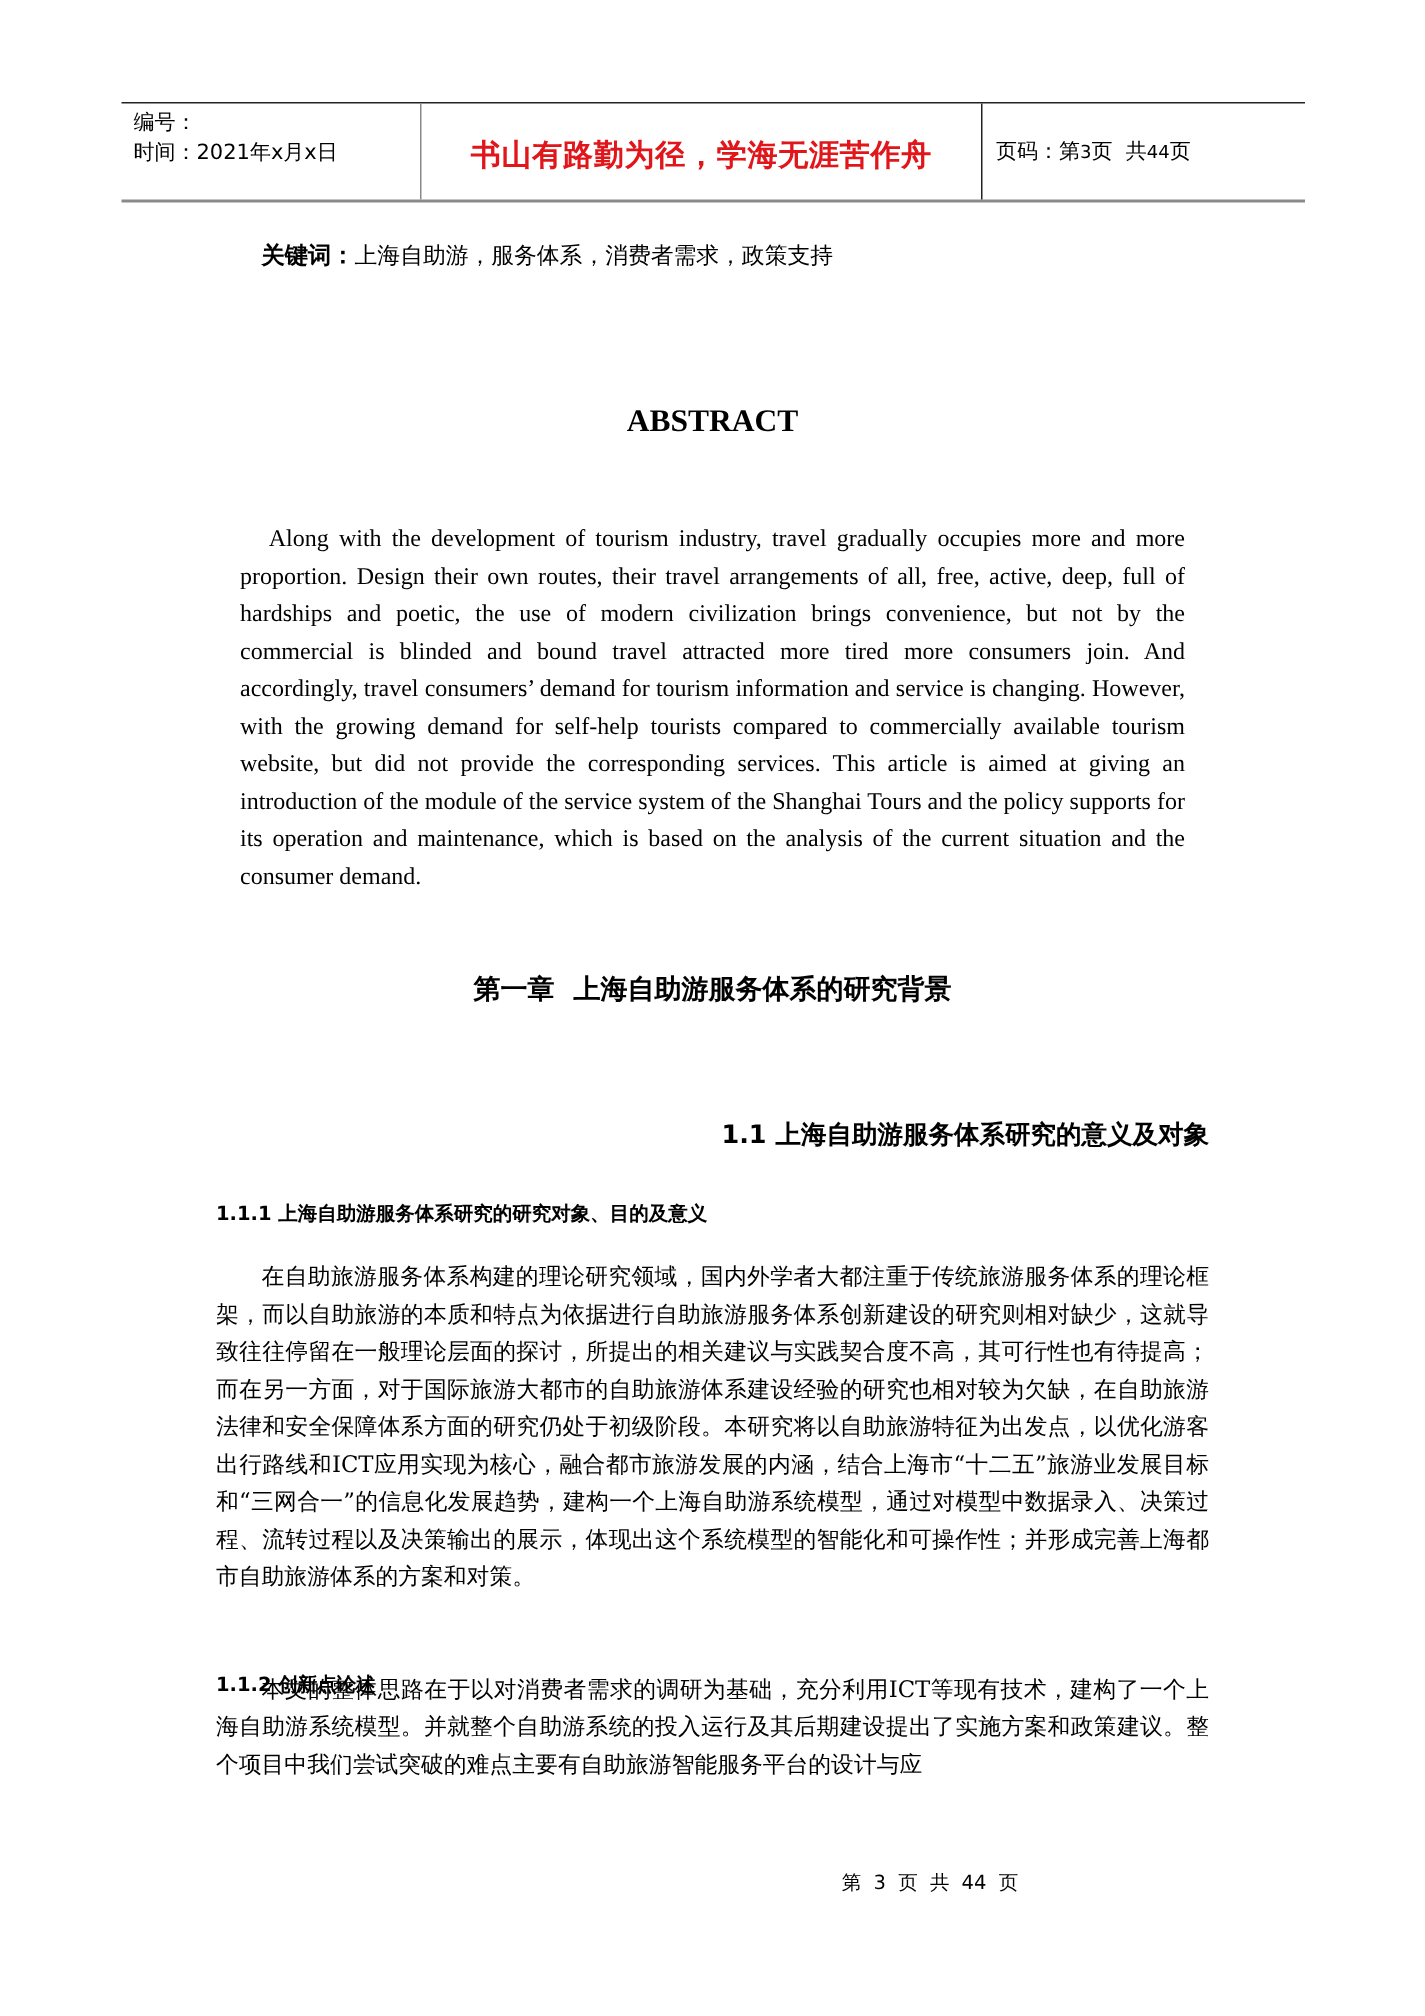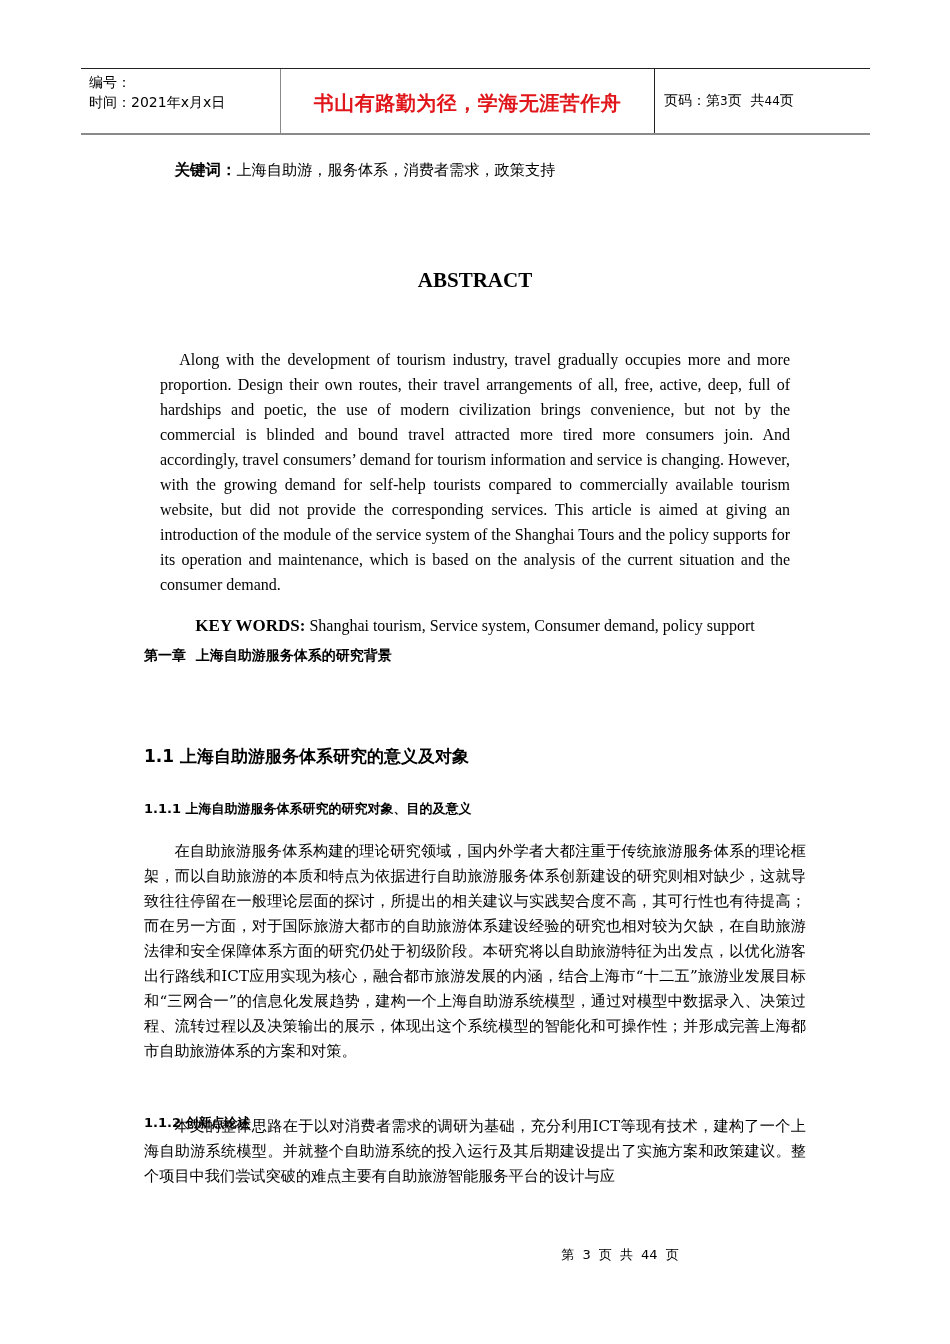--- a/index.html
+++ b/index.html
@@ -32,23 +32,23 @@
   .indent { text-indent: 2em; }
   .en-indent { text-indent: 1.2em; }
   .kw-cn { font-family: "DejaVu Sans", "Liberation Sans", sans-serif; font-weight: bold; font-size: 15.5px; }
   .kw-en { font-weight: bold; font-size: 17px; }
   .abstract-title {
     font-family: "Liberation Serif", "DejaVu Serif", serif;
     font-size: 21px; font-weight: bold; text-align: center; margin: 0;
   }
   .chapter-title {
     font-family: "DejaVu Sans", "Liberation Sans", sans-serif;
-    font-size: 14px; font-weight: bold; margin: 0;
+    font-size: 18px; font-weight: bold; text-align: center; margin: 0;
   }
-  .h2 { font-family: "DejaVu Sans", "Liberation Sans", sans-serif; font-size: 17px; font-weight: bold; margin: 0; }
+  .h2 { font-family: "DejaVu Sans", "Liberation Sans", sans-serif; font-size: 17px; font-weight: bold; margin: 0; text-align: right; }
   .h3 { font-family: "DejaVu Sans", "Liberation Sans", sans-serif; font-size: 13px; font-weight: bold; margin: 0; }
 
   .footer {
     position: absolute; top: 1246px; left: 0; width: 100%; text-align: center;
     font-family: "DejaVu Serif", "Liberation Serif", serif; font-size: 13px; word-spacing: 4px;
     padding-left: 290px; box-sizing: border-box;
   }
   .footer .num { font-family: "DejaVu Sans", "Liberation Sans", sans-serif; }
 </style>
 </head>
@@ -73,21 +73,20 @@
 
 <div class="page" style="top:158px;">
   <p class="cn indent" style="margin-top:0;"><span class="kw-cn">关键词：</span><span>上海自助游，服务体系，消费者需求，政策支持</span></p>
 </div>
 
 <div class="page" style="top:268px;">
   <h1 class="abstract-title">ABSTRACT</h1>
 </div>
 <div class="page" style="top:331px;">
   <p class="en en-indent">Along with the development of tourism industry, travel gradually occupies more and more proportion. Design their own routes, their travel arrangements of all, free, active, deep, full of hardships and poetic, the use of modern civilization brings convenience, but not by the commercial is blinded and bound travel attracted more tired more consumers join. And accordingly, travel consumers’ demand for tourism information and service is changing. However, with the growing demand for self-help tourists compared to commercially available tourism website, but did not provide the corresponding services. This article is aimed at giving an introduction of the module of the service system of the Shanghai Tours and the policy supports for its operation and maintenance, which is based on the analysis of the current situation and the consumer demand.</p>
-  <p class="en" style="text-align:center; margin-top:1px;"><span class="kw-en">KEY WORDS:</span><span> Shanghai tourism, Service system, Consumer demand, policy support</span></p>
 </div>
 
 <div class="page" style="top:647px;">
   <h1 class="chapter-title" style="white-space:pre">第一章  上海自助游服务体系的研究背景</h1>
 </div>
 
 <div class="page" style="top:745px;">
   <h2 class="h2">1.1 上海自助游服务体系研究的意义及对象</h2>
 </div>
 

